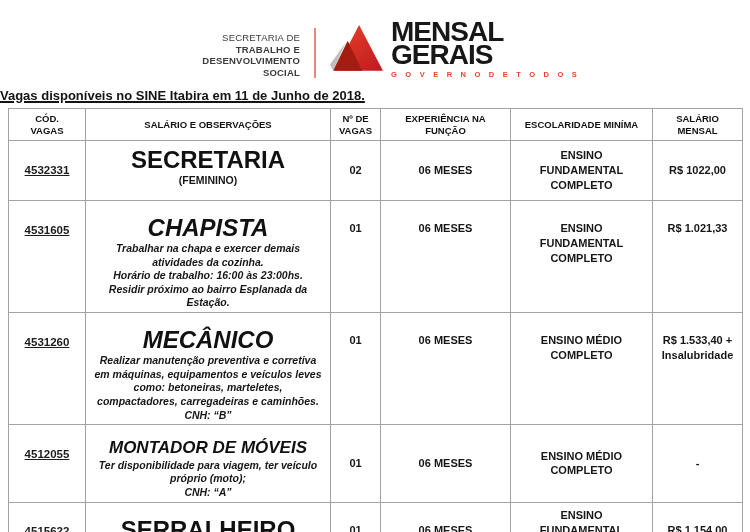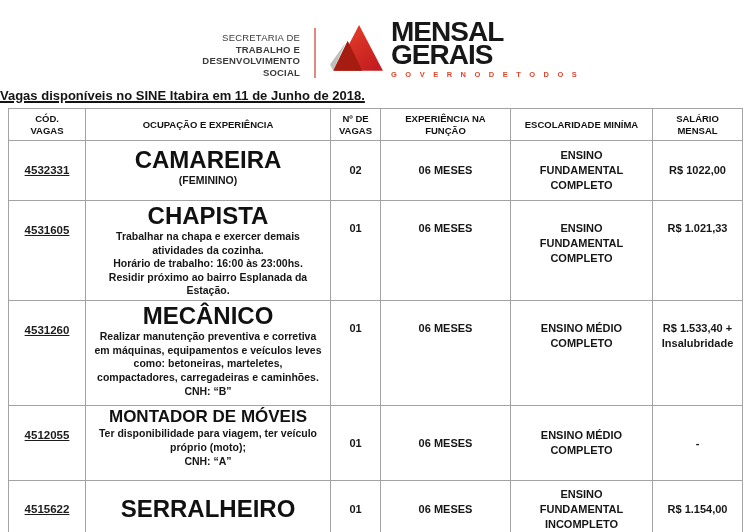--- a/index.html
+++ b/index.html
@@ -66,21 +66,21 @@
   }
   td.data {
     font-weight: bold; font-size: 11px; line-height: 1.35;
     white-space: pre-line; color: #161616;
   }
   tr.r1 { height: 60px; }
   tr.r2 { height: 90px; }
   tr.r3 { height: 105px; }
   tr.r4 { height: 75px; }
   tr.r5 { height: 57px; }
-  tr.r2 td.occ, tr.r3 td.occ, tr.r4 td.occ { padding-top: 2px; }
+  tr.r2 td.occ, tr.r3 td.occ, tr.r4 td.occ { padding-top: 14px; font-style: italic; }
   tr.r2 td.data, tr.r3 td.data { vertical-align: top; padding-top: 20px; }
   tr.r4 .occ-title { font-size: 17px; white-space: nowrap; }
   tr.r5 td.occ { vertical-align: middle; padding-bottom: 6px; }
   tr.r5 td.code { vertical-align: middle; padding-top: 2px; }
 </style>
 </head>
 <body>
 
 <div class="page-header">
   <div class="secretaria">
@@ -118,33 +118,33 @@
       <col style="width:245px">
       <col style="width:50px">
     <col style="width:130px">
       <col style="width:142px">
       <col style="width:90px">
   </colgroup>
   <thead>
     <tr>
       <th>CÓD.
 VAGAS</th>
-      <th>OCUPAÇÃO E EXPERIÊNCIA</th>
+      <th>SALÁRIO E OBSERVAÇÕES</th>
       <th>Nº DE
 VAGAS</th>
       <th>EXPERIÊNCIA NA FUNÇÃO</th>
       <th>ESCOLARIDADE MINÍMA</th>
       <th>SALÁRIO MENSAL</th>
     </tr>
   </thead>
   <tbody>
     <tr class="r1">
       <td class="code">4532331</td>
       <td class="occ">
-        <div class="occ-title">CAMAREIRA</div>
+        <div class="occ-title">SECRETARIA</div>
         <div class="occ-notes">(FEMININO)</div>
       </td>
       <td class="data">02</td>
       <td class="data">06 MESES</td>
       <td class="data">ENSINO
 FUNDAMENTAL
 COMPLETO</td>
       <td class="data">R$ 1022,00</td>
     </tr>
     <tr class="r2">

